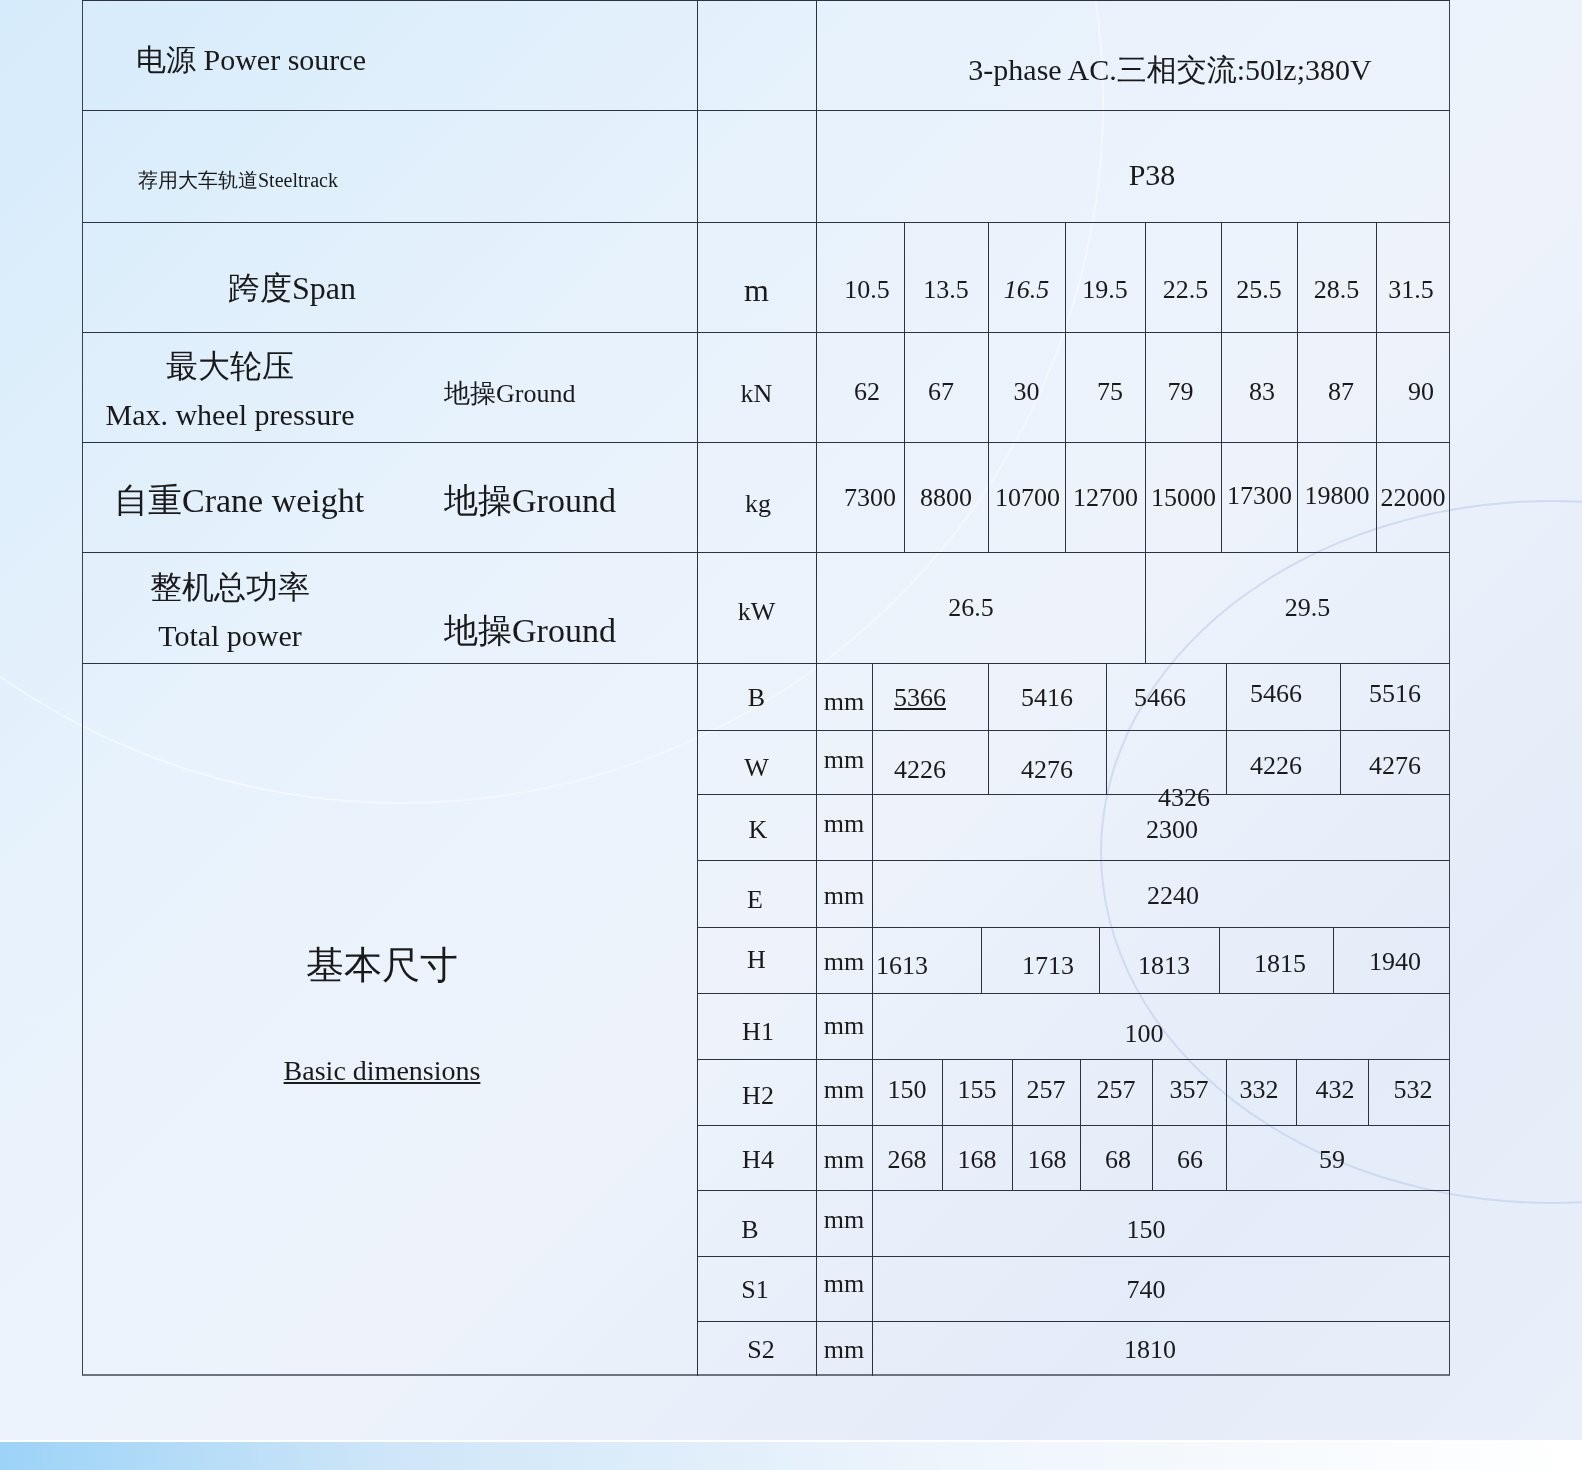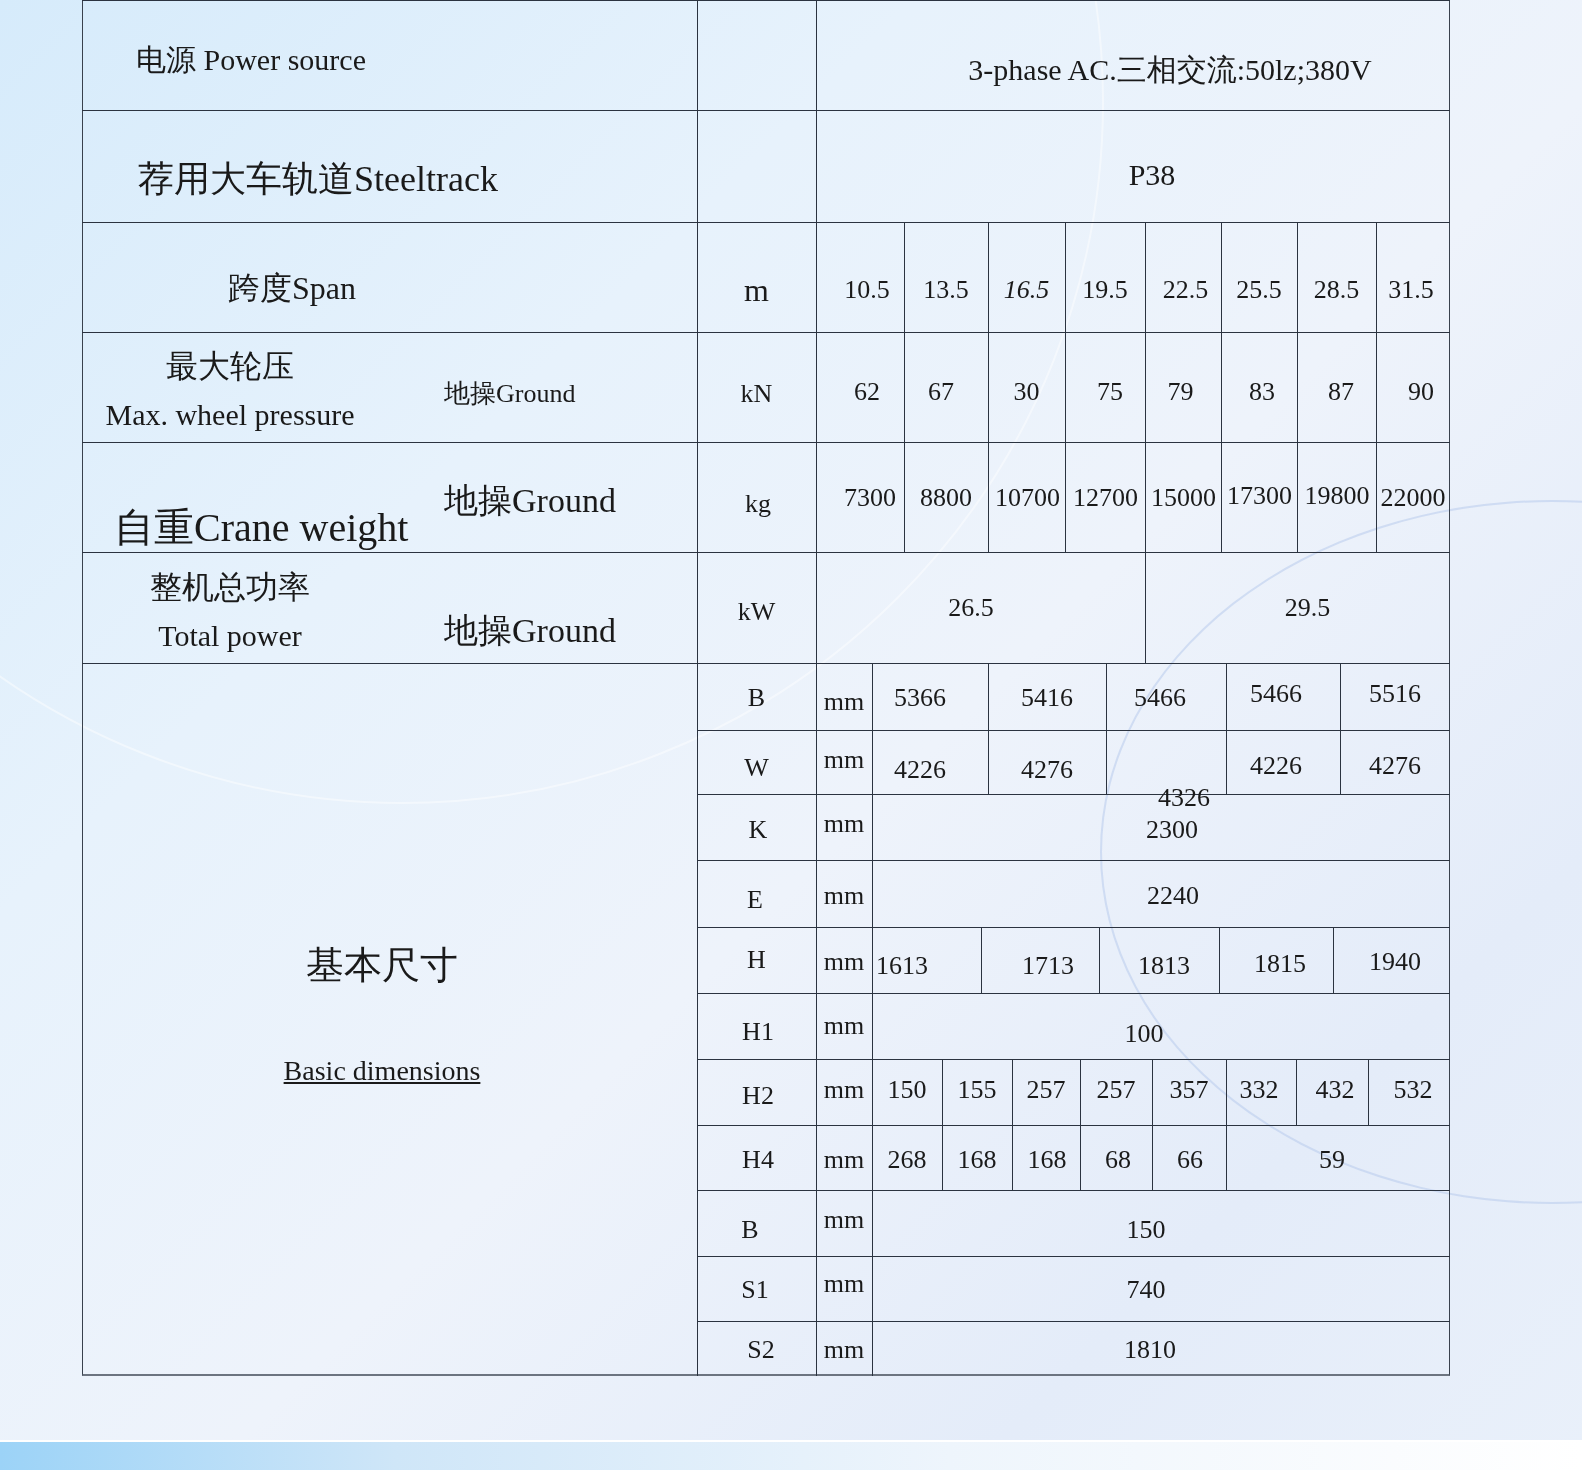--- a/index.html
+++ b/index.html
@@ -89,21 +89,21 @@
   <div class="line-v" style="left:1012px; top:1059px; height:131px;"></div>
   <div class="line-v" style="left:1080px; top:1059px; height:131px;"></div>
   <div class="line-v" style="left:1152px; top:1059px; height:131px;"></div>
   <div class="line-v" style="left:1226px; top:1059px; height:131px;"></div>
   <div class="line-v" style="left:1296px; top:1059px; height:66px;"></div>
   <div class="line-v" style="left:1368px; top:1059px; height:66px;"></div>
 
   <div class="cell left-label" style="left:136px; top:30px; height:60px; font-size:30px;">电源 Power source</div>
   <div class="cell" style="left:816px; top:40px; width:708px; height:60px; font-size:30px;">3-phase AC.三相交流:50lz;380V</div>
 
-  <div class="cell left-label" style="left:138px; top:150px; height:60px; font-size:36px;">荐用大车轨道Steeltrack</div>
+  <div class="cell left-label" style="left:138px; top:150px; height:60px; font-size:20px;">荐用大车轨道Steeltrack</div>
   <div class="cell" style="left:816px; top:145px; width:672px; height:60px; font-size:30px;">P38</div>
 
   <div class="cell" style="left:82px; top:258px; width:420px; height:60px; font-size:32px;">跨度Span</div>
   <div class="cell" style="left:697px; top:262px; width:119px; height:56px; font-size:32px;">m</div>
   <div class="cell" style="left:830px; top:262px; width:74px; height:56px;">10.5</div>
   <div class="cell" style="left:904px; top:262px; width:84px; height:56px;">13.5</div>
   <div class="cell" style="left:988px; top:262px; width:77px; height:56px;font-style:italic;">16.5</div>
   <div class="cell" style="left:1065px; top:262px; width:80px; height:56px;">19.5</div>
   <div class="cell" style="left:1150px; top:262px; width:71px; height:56px;">22.5</div>
   <div class="cell" style="left:1221px; top:262px; width:76px; height:56px;">25.5</div>
@@ -116,21 +116,21 @@
   <div class="cell" style="left:697px; top:368px; width:119px; height:52px;">kN</div>
   <div class="cell" style="left:830px; top:366px; width:74px; height:52px;">62</div>
   <div class="cell" style="left:904px; top:366px; width:74px; height:52px;">67</div>
   <div class="cell" style="left:988px; top:366px; width:77px; height:52px;">30</div>
   <div class="cell" style="left:1070px; top:366px; width:80px; height:52px;">75</div>
   <div class="cell" style="left:1145px; top:366px; width:71px; height:52px;">79</div>
   <div class="cell" style="left:1221px; top:366px; width:82px; height:52px;">83</div>
   <div class="cell" style="left:1300px; top:366px; width:82px; height:52px;">87</div>
   <div class="cell" style="left:1376px; top:366px; width:76px; height:52px;padding-left:14px;">90</div>
 
-  <div class="cell left-label" style="left:114px; top:501px; height:54px; font-size:40px;">自重Crane weight</div>
+  <div class="cell left-label" style="left:114px; top:474px; height:54px; font-size:34px;">自重Crane weight</div>
   <div class="cell left-label" style="left:444px; top:474px; height:54px; font-size:34px;">地操Ground</div>
   <div class="cell" style="left:697px; top:478px; width:122px; height:52px;">kg</div>
   <div class="cell" style="left:836px; top:472px; width:68px; height:52px;">7300</div>
   <div class="cell" style="left:904px; top:472px; width:84px; height:52px;">8800</div>
   <div class="cell" style="left:990px; top:472px; width:75px; height:52px;">10700</div>
   <div class="cell" style="left:1066px; top:472px; width:79px; height:52px;">12700</div>
   <div class="cell" style="left:1146px; top:472px; width:75px; height:52px;">15000</div>
   <div class="cell" style="left:1222px; top:470px; width:75px; height:52px;">17300</div>
   <div class="cell" style="left:1298px; top:470px; width:78px; height:52px;">19800</div>
   <div class="cell" style="left:1377px; top:472px; width:72px; height:52px;">22000</div>
@@ -161,21 +161,21 @@
   <div class="cell" style="left:816px; top:1064px; width:56px; height:52px;">mm</div>
   <div class="cell" style="left:697px; top:1134px; width:122px; height:52px;">H4</div>
   <div class="cell" style="left:816px; top:1134px; width:56px; height:52px;">mm</div>
   <div class="cell" style="left:697px; top:1204px; width:106px; height:52px;">B</div>
   <div class="cell" style="left:816px; top:1194px; width:56px; height:52px;">mm</div>
   <div class="cell" style="left:697px; top:1264px; width:116px; height:52px;">S1</div>
   <div class="cell" style="left:816px; top:1258px; width:56px; height:52px;">mm</div>
   <div class="cell" style="left:697px; top:1324px; width:112px; height:52px;margin-left:8px;">S2</div>
   <div class="cell" style="left:816px; top:1324px; width:56px; height:52px;">mm</div>
 
-  <div class="cell" style="left:872px; top:672px; width:96px; height:52px;">5366</div>
+  <div class="cell" style="left:872px; top:672px; width:96px; height:52px;text-decoration:underline;">5366</div>
   <div class="cell" style="left:988px; top:672px; width:118px; height:52px;">5416</div>
   <div class="cell" style="left:1106px; top:672px; width:108px; height:52px;">5466</div>
   <div class="cell" style="left:1226px; top:668px; width:100px; height:52px;">5466</div>
   <div class="cell" style="left:1340px; top:668px; width:110px; height:52px;">5516</div>
 
   <div class="cell" style="left:872px; top:744px; width:96px; height:52px;">4226</div>
   <div class="cell" style="left:988px; top:744px; width:118px; height:52px;">4276</div>
   <div class="cell" style="left:1106px; top:772px; width:108px; height:52px;margin-left:24px;">4326</div>
   <div class="cell" style="left:1226px; top:740px; width:100px; height:52px;">4226</div>
   <div class="cell" style="left:1340px; top:740px; width:110px; height:52px;">4276</div>

